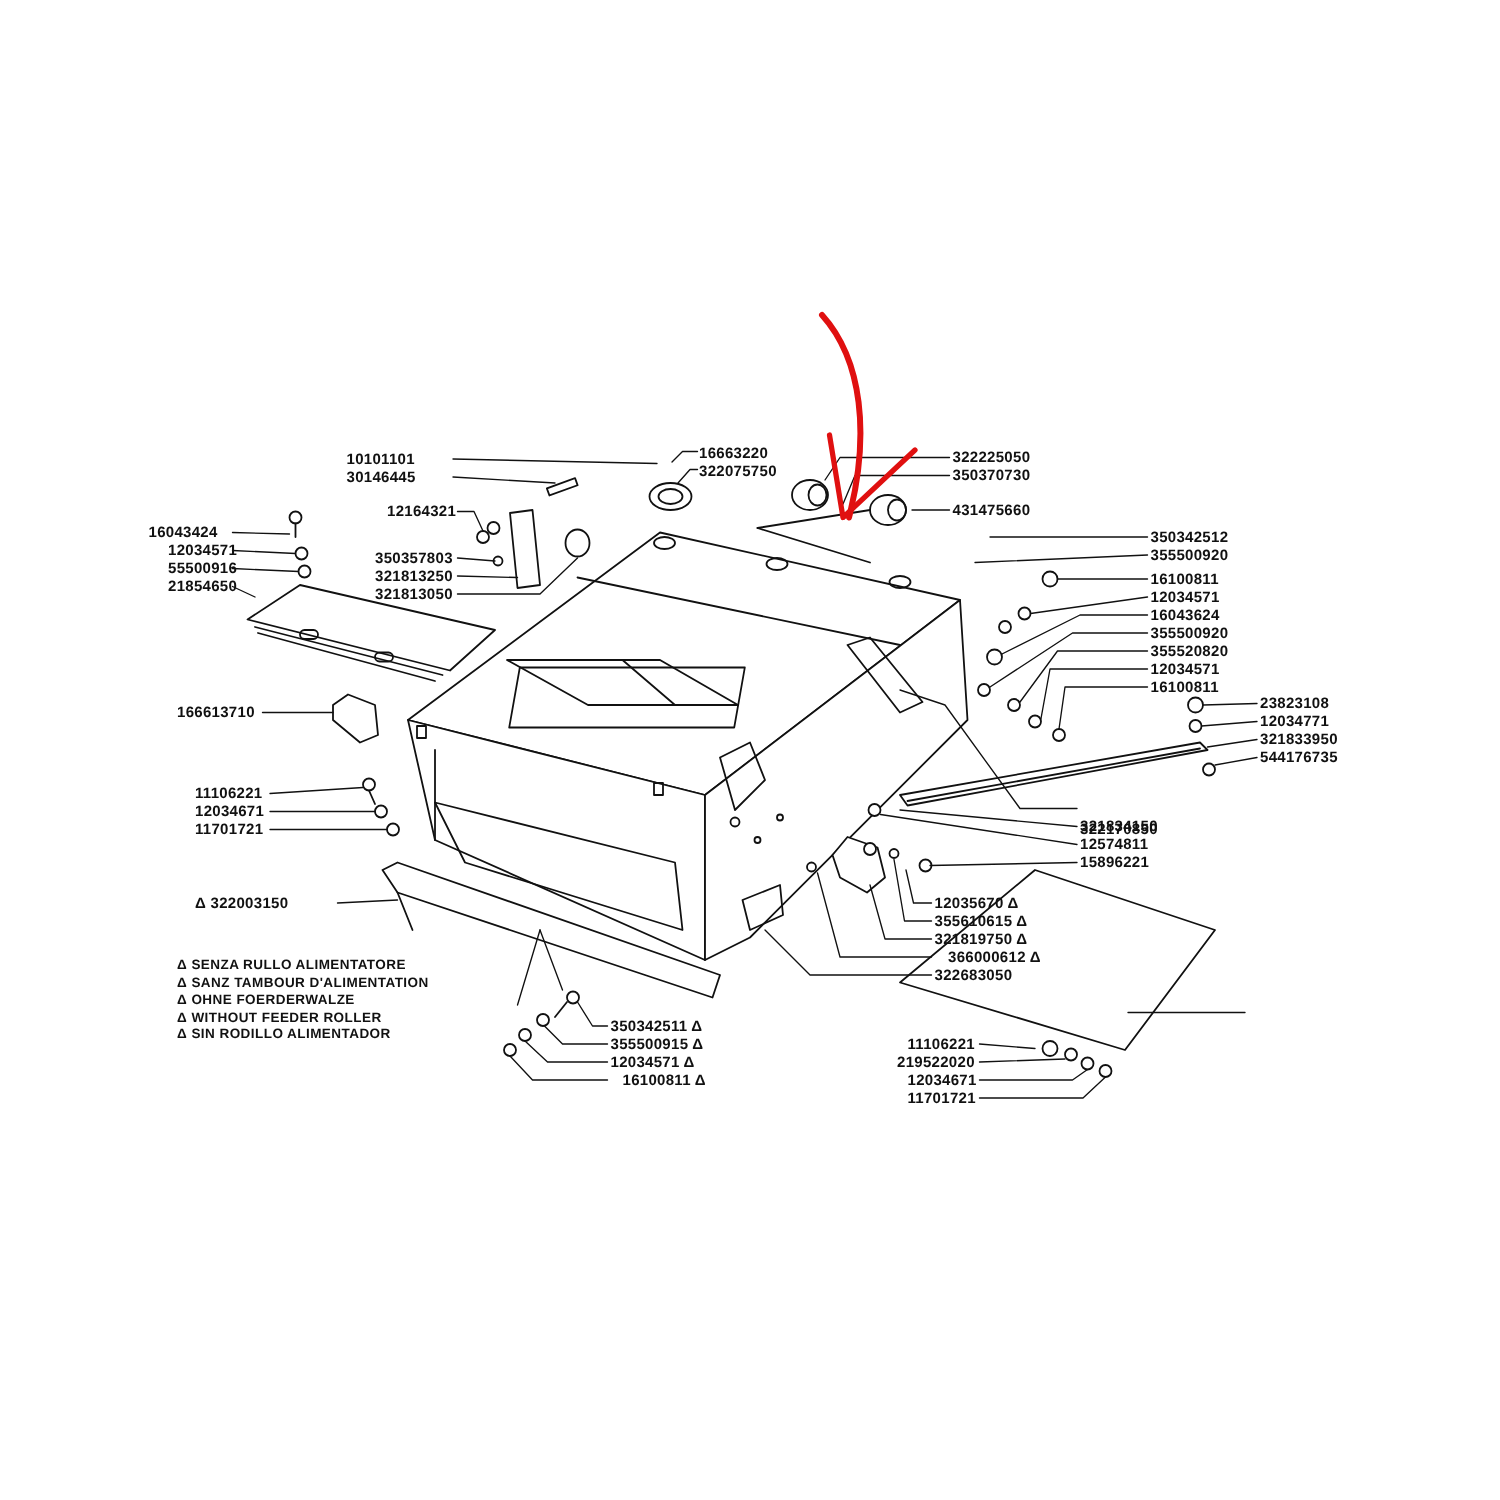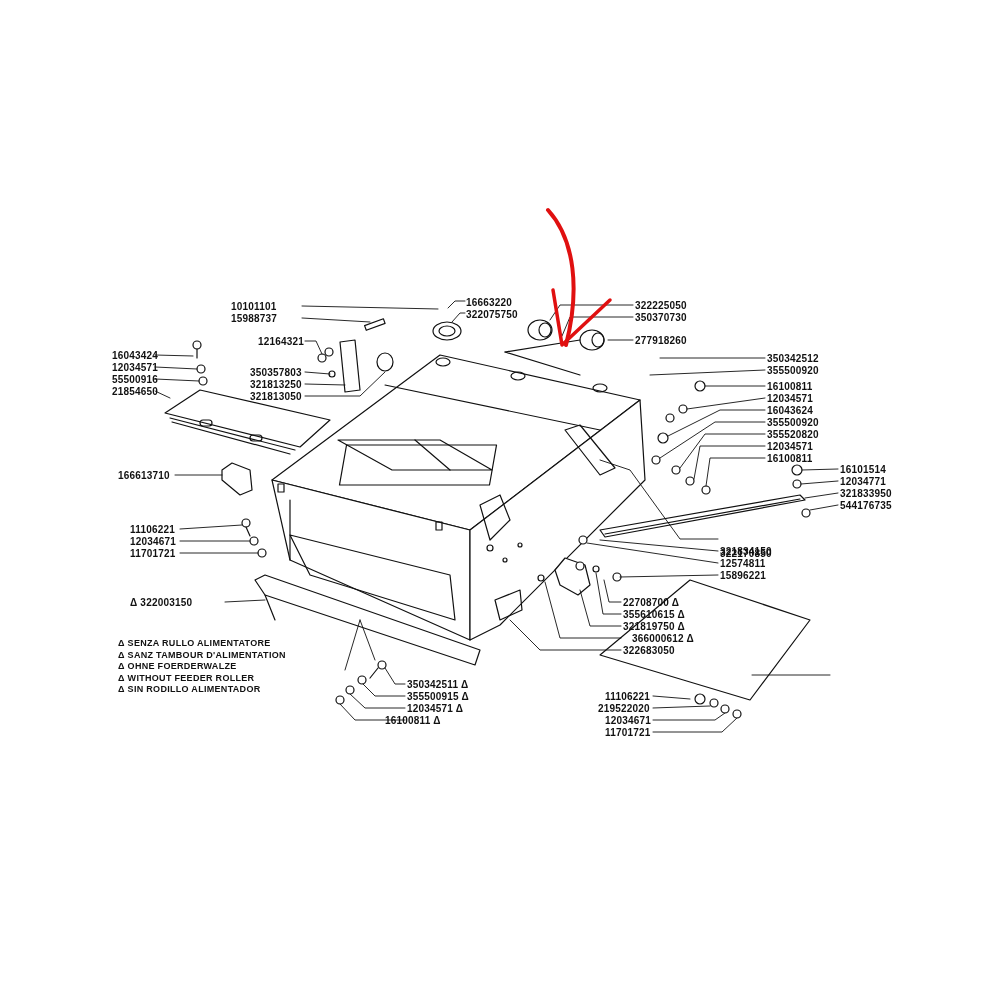--- a/index.html
+++ b/index.html
@@ -175,83 +175,83 @@
   </g>
 
   <g stroke="#e01010" stroke-width="4" fill="none">
     <path d="M548,210 C575,240 580,290 566,345"></path>
     <path d="M553,290 L562,345 L610,300" stroke-width="3.5"></path>
   </g>
 </svg>
 
 <div>
   <div class="lbl" style="left:231px;top:301px">10101101</div>
-  <div class="lbl" style="left:231px;top:313px">15988737</div>
+  <div class="lbl" style="left:231px;top:313px">30146445</div>
   <div class="lbl" style="left:258px;top:336px">12164321</div>
   <div class="lbl" style="left:250px;top:367px">350357803</div>
   <div class="lbl" style="left:250px;top:379px">321813250</div>
   <div class="lbl" style="left:250px;top:391px">321813050</div>
 </div>
 
 <div>
   <div class="lbl" style="left:466px;top:297px">16663220</div>
   <div class="lbl" style="left:466px;top:309px">322075750</div>
 </div>
 
 <div>
   <div class="lbl" style="left:635px;top:300px">322225050</div>
   <div class="lbl" style="left:635px;top:312px">350370730</div>
-  <div class="lbl" style="left:635px;top:335px">277918260</div>
-</div>
-
-<div>
-  <div class="lbl" style="left:112px;top:350px">16043424</div>
+  <div class="lbl" style="left:635px;top:335px">431475660</div>
+</div>
+
+<div>
+  <div class="lbl" style="left:99px;top:350px">16043424</div>
   <div class="lbl" style="left:112px;top:362px">12034571</div>
   <div class="lbl" style="left:112px;top:374px">55500916</div>
   <div class="lbl" style="left:112px;top:386px">21854650</div>
   <div class="lbl" style="left:118px;top:470px">166613710</div>
   <div class="lbl" style="left:130px;top:524px">11106221</div>
   <div class="lbl" style="left:130px;top:536px">12034671</div>
   <div class="lbl" style="left:130px;top:548px">11701721</div>
   <div class="lbl" style="left:130px;top:597px">Δ 322003150</div>
 </div>
 
 <div>
   <div class="lbl" style="left:767px;top:353px">350342512</div>
   <div class="lbl" style="left:767px;top:365px">355500920</div>
   <div class="lbl" style="left:767px;top:381px">16100811</div>
   <div class="lbl" style="left:767px;top:393px">12034571</div>
   <div class="lbl" style="left:767px;top:405px">16043624</div>
   <div class="lbl" style="left:767px;top:417px">355500920</div>
   <div class="lbl" style="left:767px;top:429px">355520820</div>
   <div class="lbl" style="left:767px;top:441px">12034571</div>
   <div class="lbl" style="left:767px;top:453px">16100811</div>
-  <div class="lbl" style="left:840px;top:464px">16101514</div>
+  <div class="lbl" style="left:840px;top:464px">23823108</div>
   <div class="lbl" style="left:840px;top:476px">12034771</div>
   <div class="lbl" style="left:840px;top:488px">321833950</div>
   <div class="lbl" style="left:840px;top:500px">544176735</div>
 </div>
 
 <div>
   <div class="lbl" style="left:720px;top:548px">322170850</div>
   <div class="lbl" style="left:720px;top:546px">321834150</div>
   <div class="lbl" style="left:720px;top:558px">12574811</div>
   <div class="lbl" style="left:720px;top:570px">15896221</div>
-  <div class="lbl" style="left:623px;top:597px">22708700 Δ</div>
+  <div class="lbl" style="left:623px;top:597px">12035670 Δ</div>
   <div class="lbl" style="left:623px;top:609px">355610615 Δ</div>
   <div class="lbl" style="left:623px;top:621px">321819750 Δ</div>
   <div class="lbl" style="left:632px;top:633px">366000612 Δ</div>
   <div class="lbl" style="left:623px;top:645px">322683050</div>
 </div>
 
 <div>
   <div class="lbl" style="left:407px;top:679px">350342511  Δ</div>
   <div class="lbl" style="left:407px;top:691px">355500915  Δ</div>
   <div class="lbl" style="left:407px;top:703px">12034571  Δ</div>
-  <div class="lbl" style="left:385px;top:715px">16100811  Δ</div>
+  <div class="lbl" style="left:415px;top:715px">16100811  Δ</div>
 </div>
 
 <div>
   <div class="lbl" style="left:605px;top:691px">11106221</div>
   <div class="lbl" style="left:598px;top:703px">219522020</div>
   <div class="lbl" style="left:605px;top:715px">12034671</div>
   <div class="lbl" style="left:605px;top:727px">11701721</div>
 </div>
 
 <div style="position:absolute;left:118px;top:638px;">

